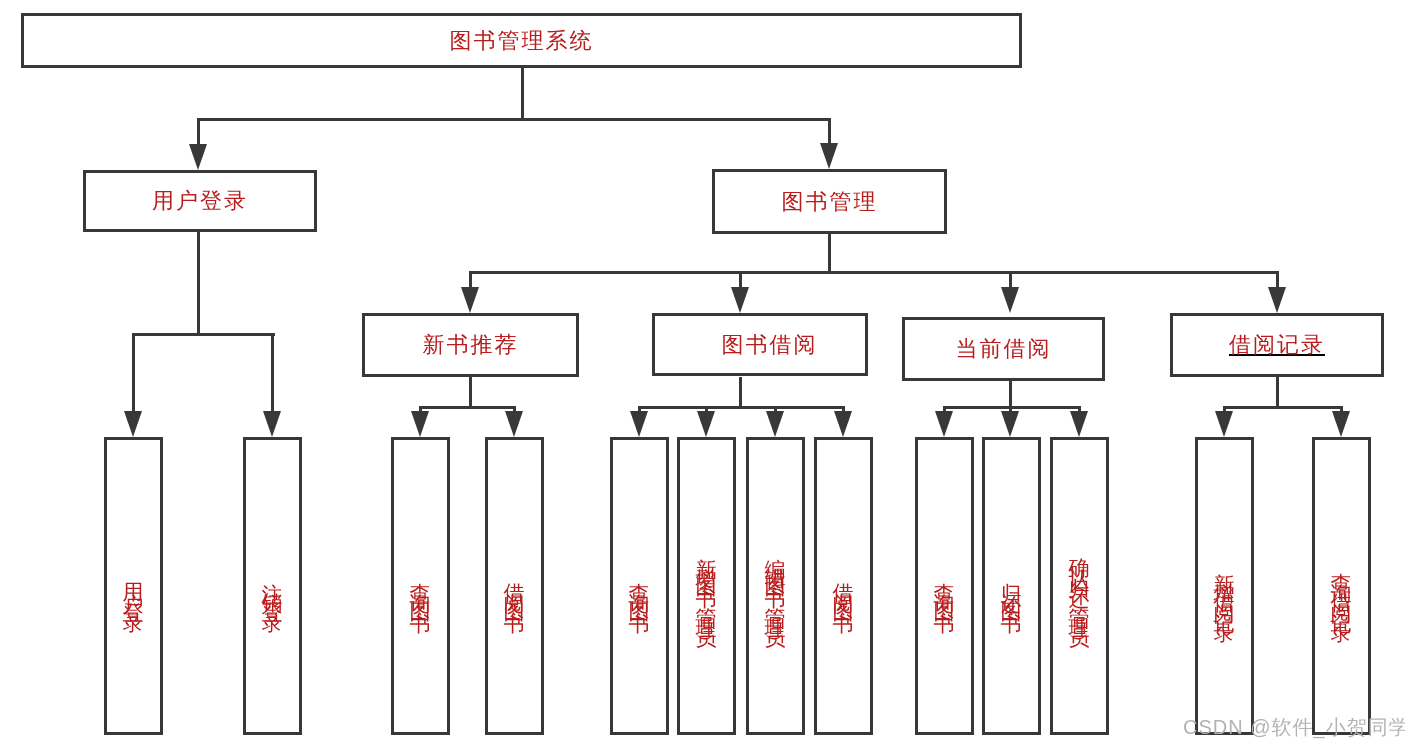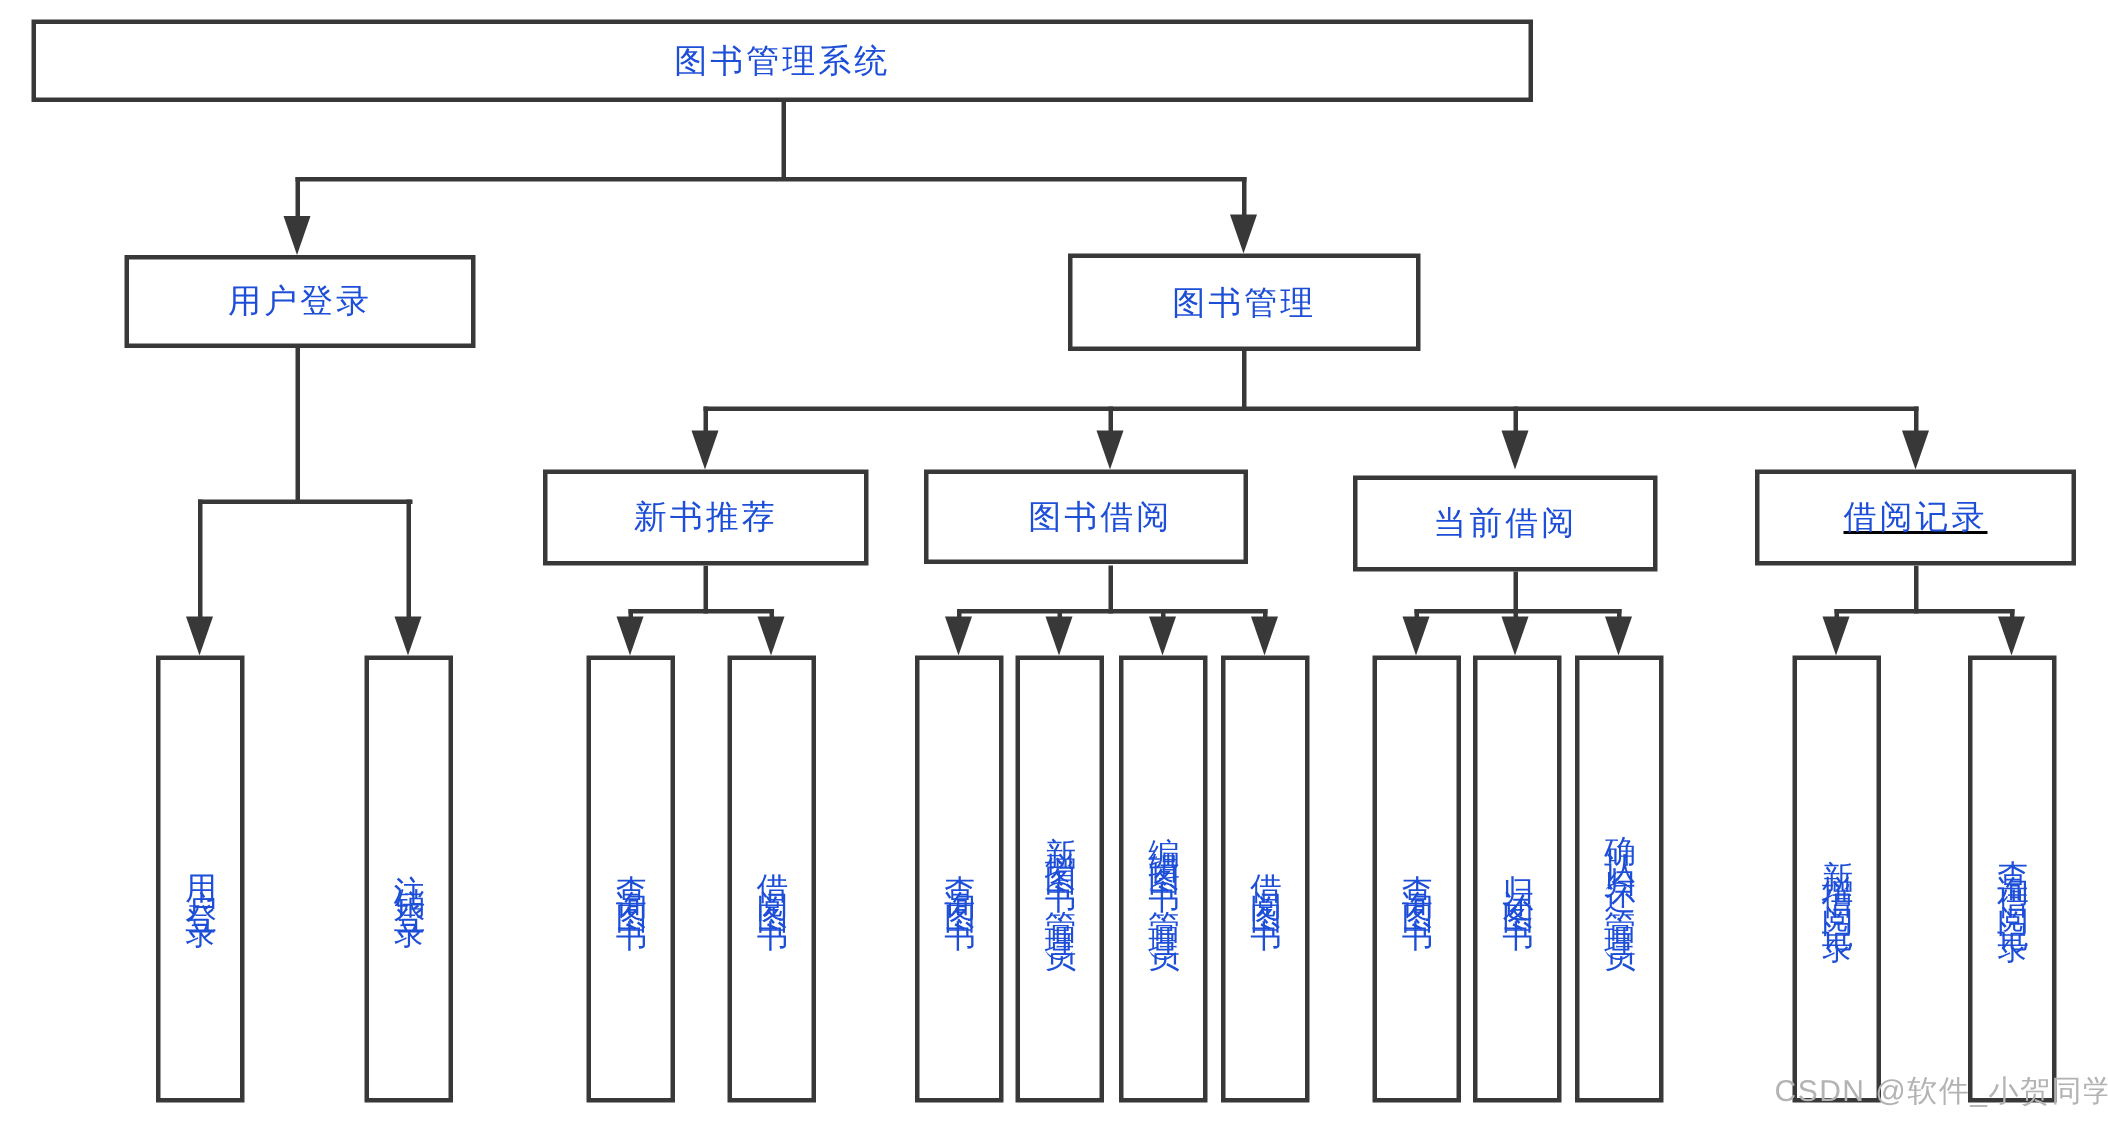--- a/index.html
+++ b/index.html
@@ -19,21 +19,21 @@
     position: absolute;
     box-sizing: border-box;
     background: #ffffff;
     border: 3px solid #383838;
     display: flex;
     align-items: center;
     justify-content: center;
     z-index: 2;
   }
   .box .label {
-    color: #1d4ed8;
+    color: #b91c1c;
     white-space: nowrap;
   }
   .hnode .label {
     font-size: 22px;
     letter-spacing: 2px;
   }
   .leaf .label {
     writing-mode: vertical-rl;
     text-orientation: mixed;
     font-size: 21px;
@@ -77,21 +77,21 @@
   <div class="box hnode" style="left:83px; top:170px; width:234px; height:62px;">
     <span class="label">用户登录</span>
   </div>
   <div class="box hnode" style="left:362px; top:313px; width:217px; height:64px;">
     <span class="label">新书推荐</span>
   </div>
 
   <div class="box hnode" style="left:712px; top:169px; width:235px; height:65px;">
     <span class="label">图书管理</span>
   </div>
-  <div class="box hnode" style="left:616px; top:313px; width:216px; height:63px;padding-left:19px;">
+  <div class="box hnode" style="left:652px; top:313px; width:216px; height:63px;padding-left:19px;">
     <span class="label">图书借阅</span>
   </div>
   <div class="box hnode" style="left:902px; top:317px; width:203px; height:64px;">
     <span class="label">当前借阅</span>
   </div>
   <div class="box hnode" style="left:1170px; top:313px; width:214px; height:64px;text-decoration:underline;">
     <span class="label">借阅记录</span>
   </div>
 
   <div class="box leaf" style="left:104px; top:437px; width:59px; height:298px;">

